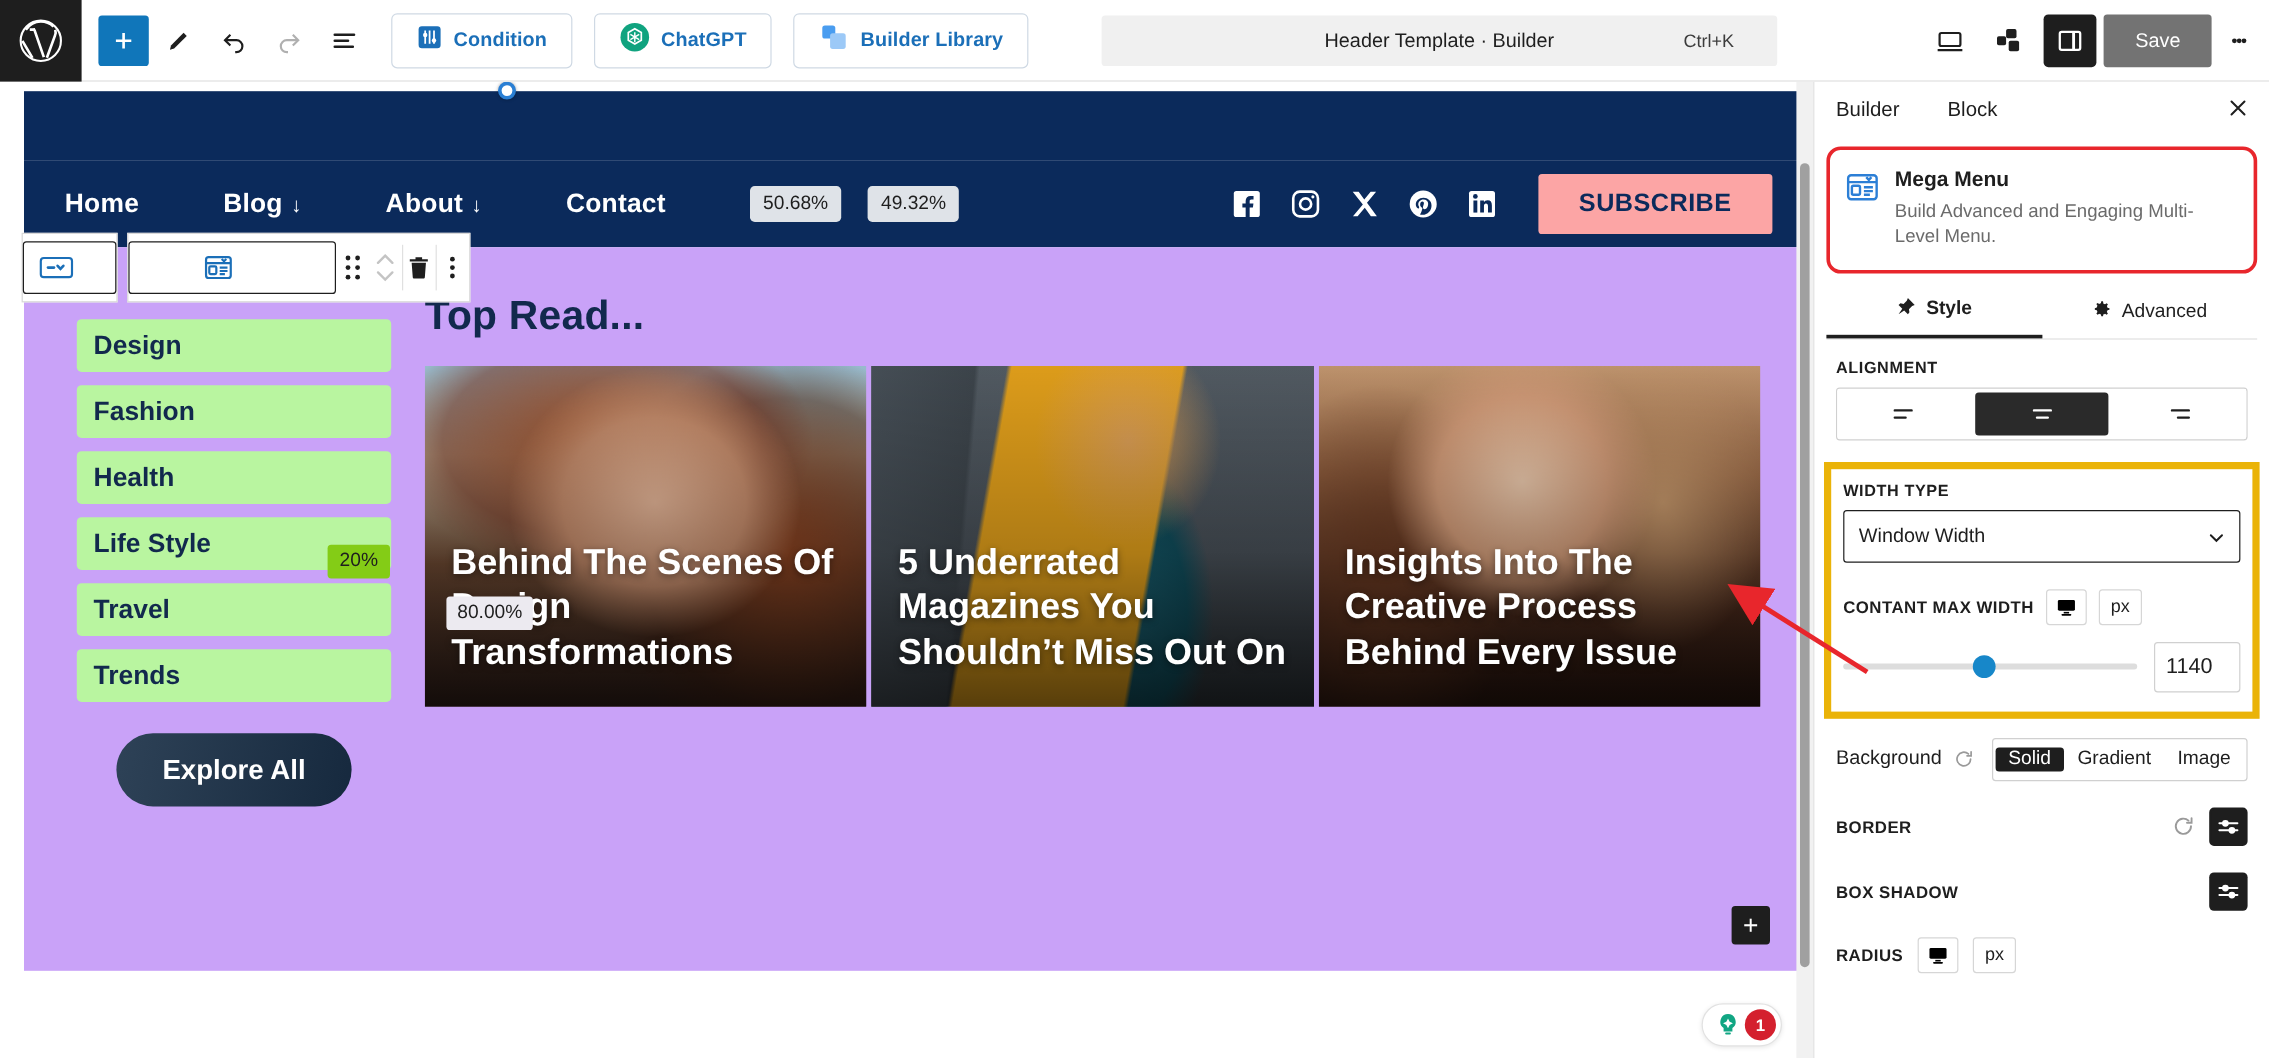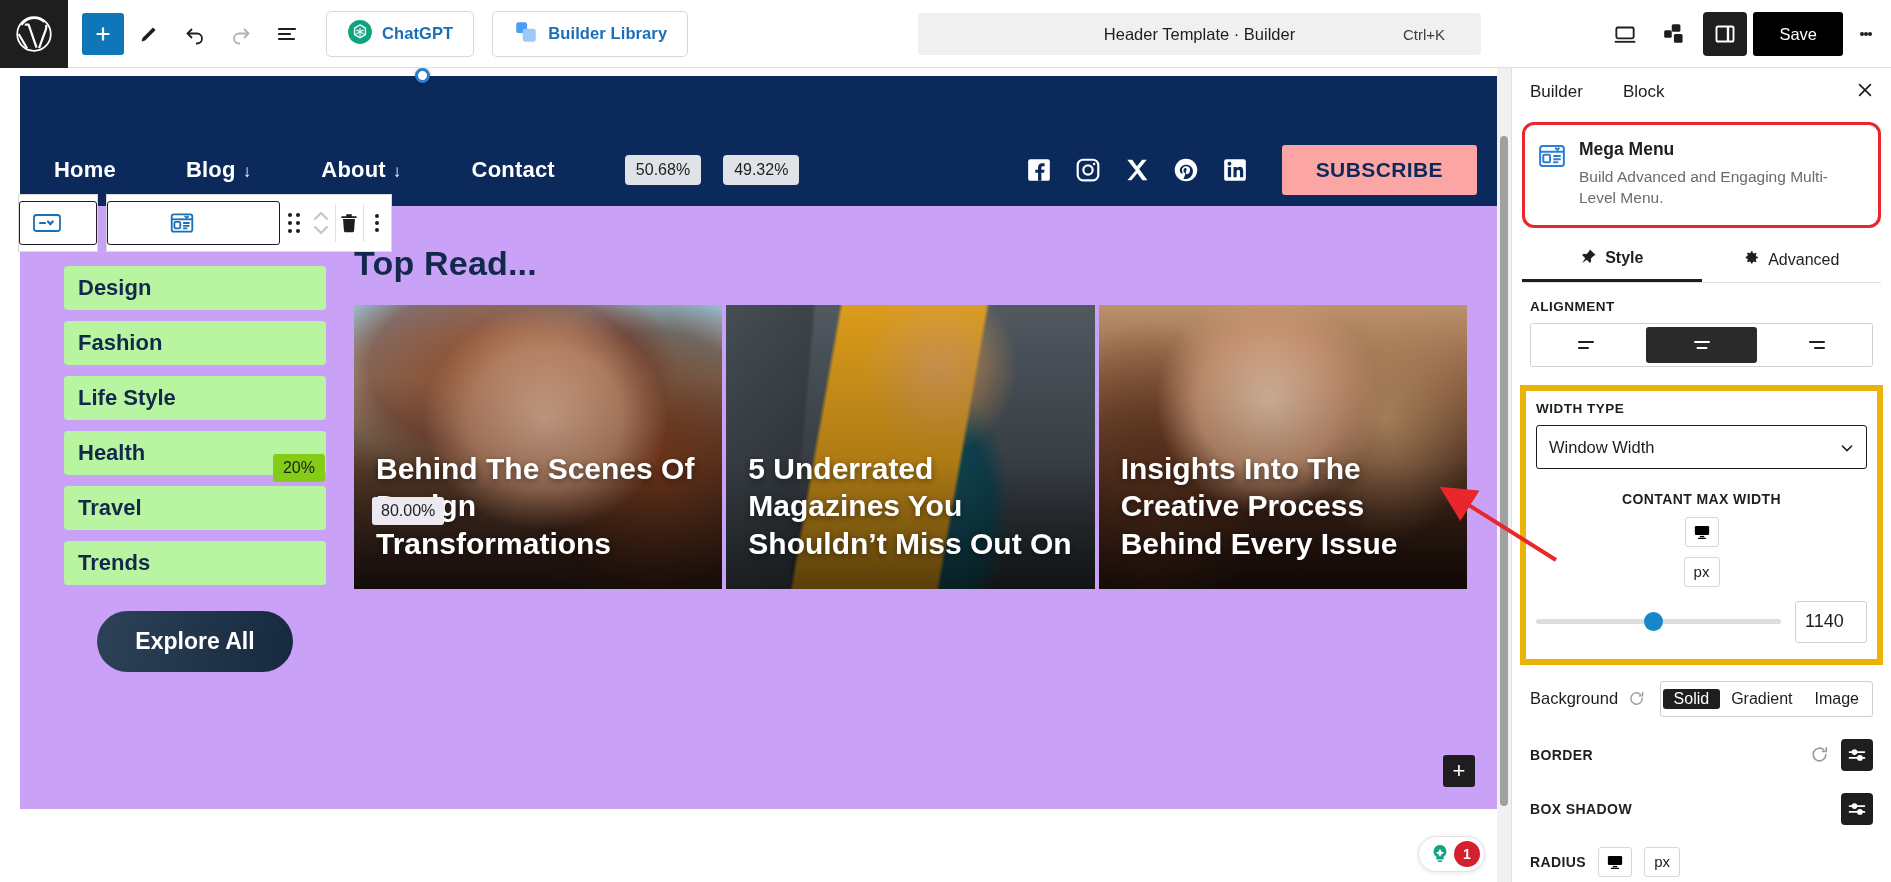--- a/index.html
+++ b/index.html
@@ -46,21 +46,21 @@
   .tb-right {
     position: absolute; right: 8px; top: 0; height: 68px;
     display: flex; align-items: center; gap: 6px;
   }
   .tb-right .ic {
     width: 44px; height: 44px; display: flex; align-items: center; justify-content: center;
     border-radius: 4px; cursor: pointer; color: #1e1e1e;
   }
   .tb-right .ic.dark { background: #1e1e1e; color: #fff; }
   .save-btn {
-    background: #000000; color: #fff; border: none; border-radius: 3px;
+    background: #737373; color: #fff; border: none; border-radius: 3px;
     height: 44px; padding: 0 26px; font-size: 16.5px; cursor: pointer;
     font-family: "Liberation Sans", sans-serif;
   }
   .kebab { width: 34px; height: 44px; display: flex; align-items: center; justify-content: center; cursor: pointer; }
   .kebab i { display: block; width: 4px; height: 4px; border-radius: 50%; background: #1e1e1e; margin: 2px 0; }
 
   
   .body-row { flex: 1; display: flex; min-height: 0; position: relative; }
 
   
@@ -258,21 +258,21 @@
   }
   .sel-wrap { position: relative; }
   .sel {
     width: 100%; height: 44px; border: 1px solid #1e1e1e; border-radius: 3px;
     background: #fff; font-size: 16.5px; color: #1e1e1e; padding: 0 34px 0 12px;
     appearance: none; -webkit-appearance: none; cursor: pointer;
     font-family: "Liberation Sans", sans-serif;
   }
   .sel-caret { position: absolute; right: 12px; top: 15px; pointer-events: none; }
 
-  .cmw-row { display: flex; align-items: center; gap: 10px; margin-top: 22px; flex-direction: column; }
+  .cmw-row { display: flex; align-items: center; gap: 10px; margin-top: 22px; }
   .cmw-lbl { font-size: 14px; font-weight: 700; letter-spacing: .4px; color: #1e1e1e; text-transform: uppercase; }
   .unit-ic {
     width: 34px; height: 30px; border: 1px solid #d6d6d6; border-radius: 3px;
     display: flex; align-items: center; justify-content: center; cursor: pointer; background: #fff;
   }
   .unit-px {
     width: 36px; height: 30px; border: 1px solid #d6d6d6; border-radius: 3px;
     display: flex; align-items: center; justify-content: center; cursor: pointer;
     font-size: 15px; color: #1e1e1e; background: #fff;
   }
@@ -355,20 +355,31 @@
           <path d="M15 7l4.5 4.5L15 16"></path>
             <path d="M19.2 11.5H10a5 5 0 0 0 0 10h1"></path>
           </svg>
       </button>
       <button class="tb-btn">
         <svg width="24" height="24" viewBox="0 0 24 24" stroke="currentColor" stroke-width="2.2" fill="none" stroke-linecap="round">
           <path d="M4 7h16M4 12h11M4 17h15"></path>
           </svg>
       </button>
 
+      <div class="tb-pill">
+        <span>
+          <svg width="22" height="22" viewBox="0 0 24 24">
+              <rect x="2" y="2" width="20" height="20" rx="3" fill="#1b6fb8"></rect>
+          <path d="M8 6v12M12 6v12M16 6v12" stroke="#fff" stroke-width="1.6"></path>
+          <circle cx="8" cy="10" r="2" fill="#fff"></circle>
+              <circle cx="16" cy="15" r="2" fill="#fff"></circle>
+            </svg>
+        </span>
+        <span class="lbl">Condition</span>
+      </div>
 
       <div class="tb-pill">
         <span>
           <svg width="26" height="26" viewBox="0 0 24 24">
               <circle cx="12" cy="12" r="11" fill="#10a37f"></circle>
           <path d="M12 5.5l5 2.9v5.9l-5 2.9-5-2.9V8.4l5-2.9z" fill="none" stroke="#fff" stroke-width="1.3"></path>
           <path d="M12 8.2v7.6M8.6 9.9l6.8 3.9M15.4 9.9l-6.8 3.9" stroke="#fff" stroke-width="1.1"></path>
             </svg>
         </span>
         <span class="lbl">ChatGPT</span>
@@ -485,24 +496,24 @@
 
         <div class="hero">
           <div class="cats">
             <div class="cat">
                 <span>Design</span>
               </div>
             <div class="cat">
                 <span>Fashion</span>
               </div>
             <div class="cat">
+                <span>Health</span>
+              </div>
+            <div class="cat">
                 <span>Life Style</span>
-              </div>
-            <div class="cat">
-                <span>Health</span>
               </div>
             <div class="cat">
                 <span>Travel</span>
               </div>
             <div class="cat">
                 <span>Trends</span>
               </div>
             <span class="cat-chip">20%</span>
             <button class="explore">Explore All</button>
           </div>

